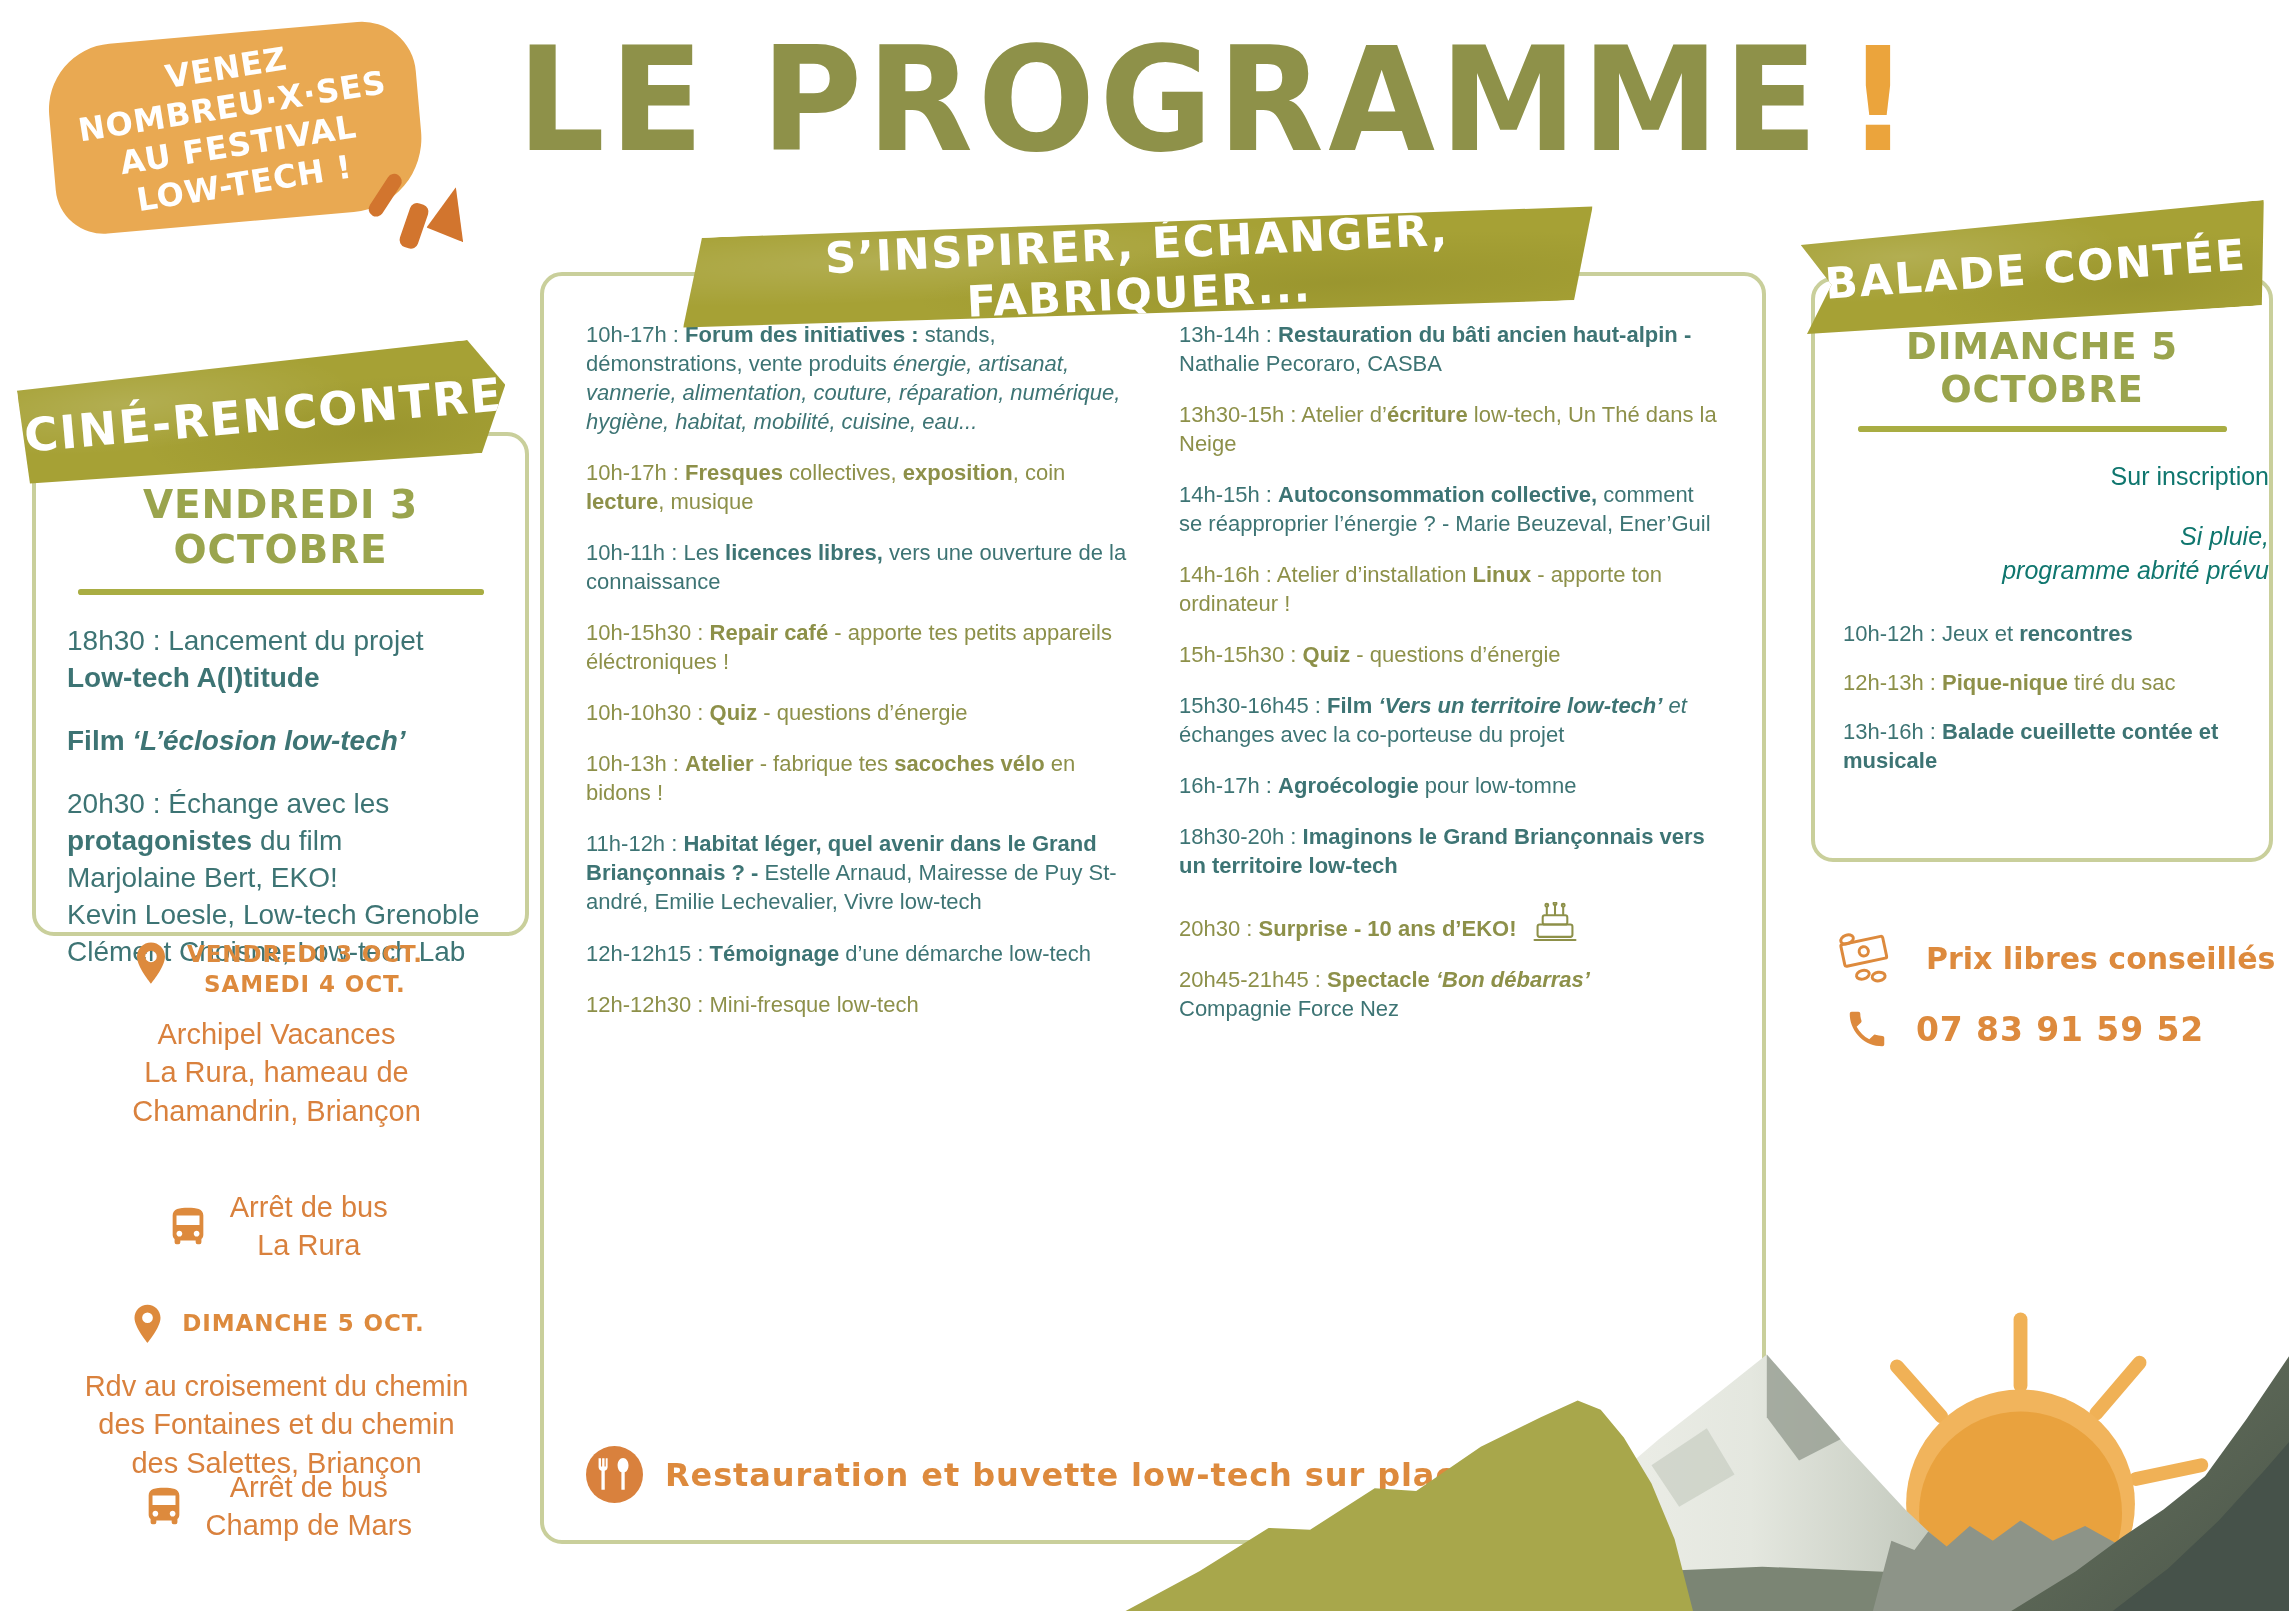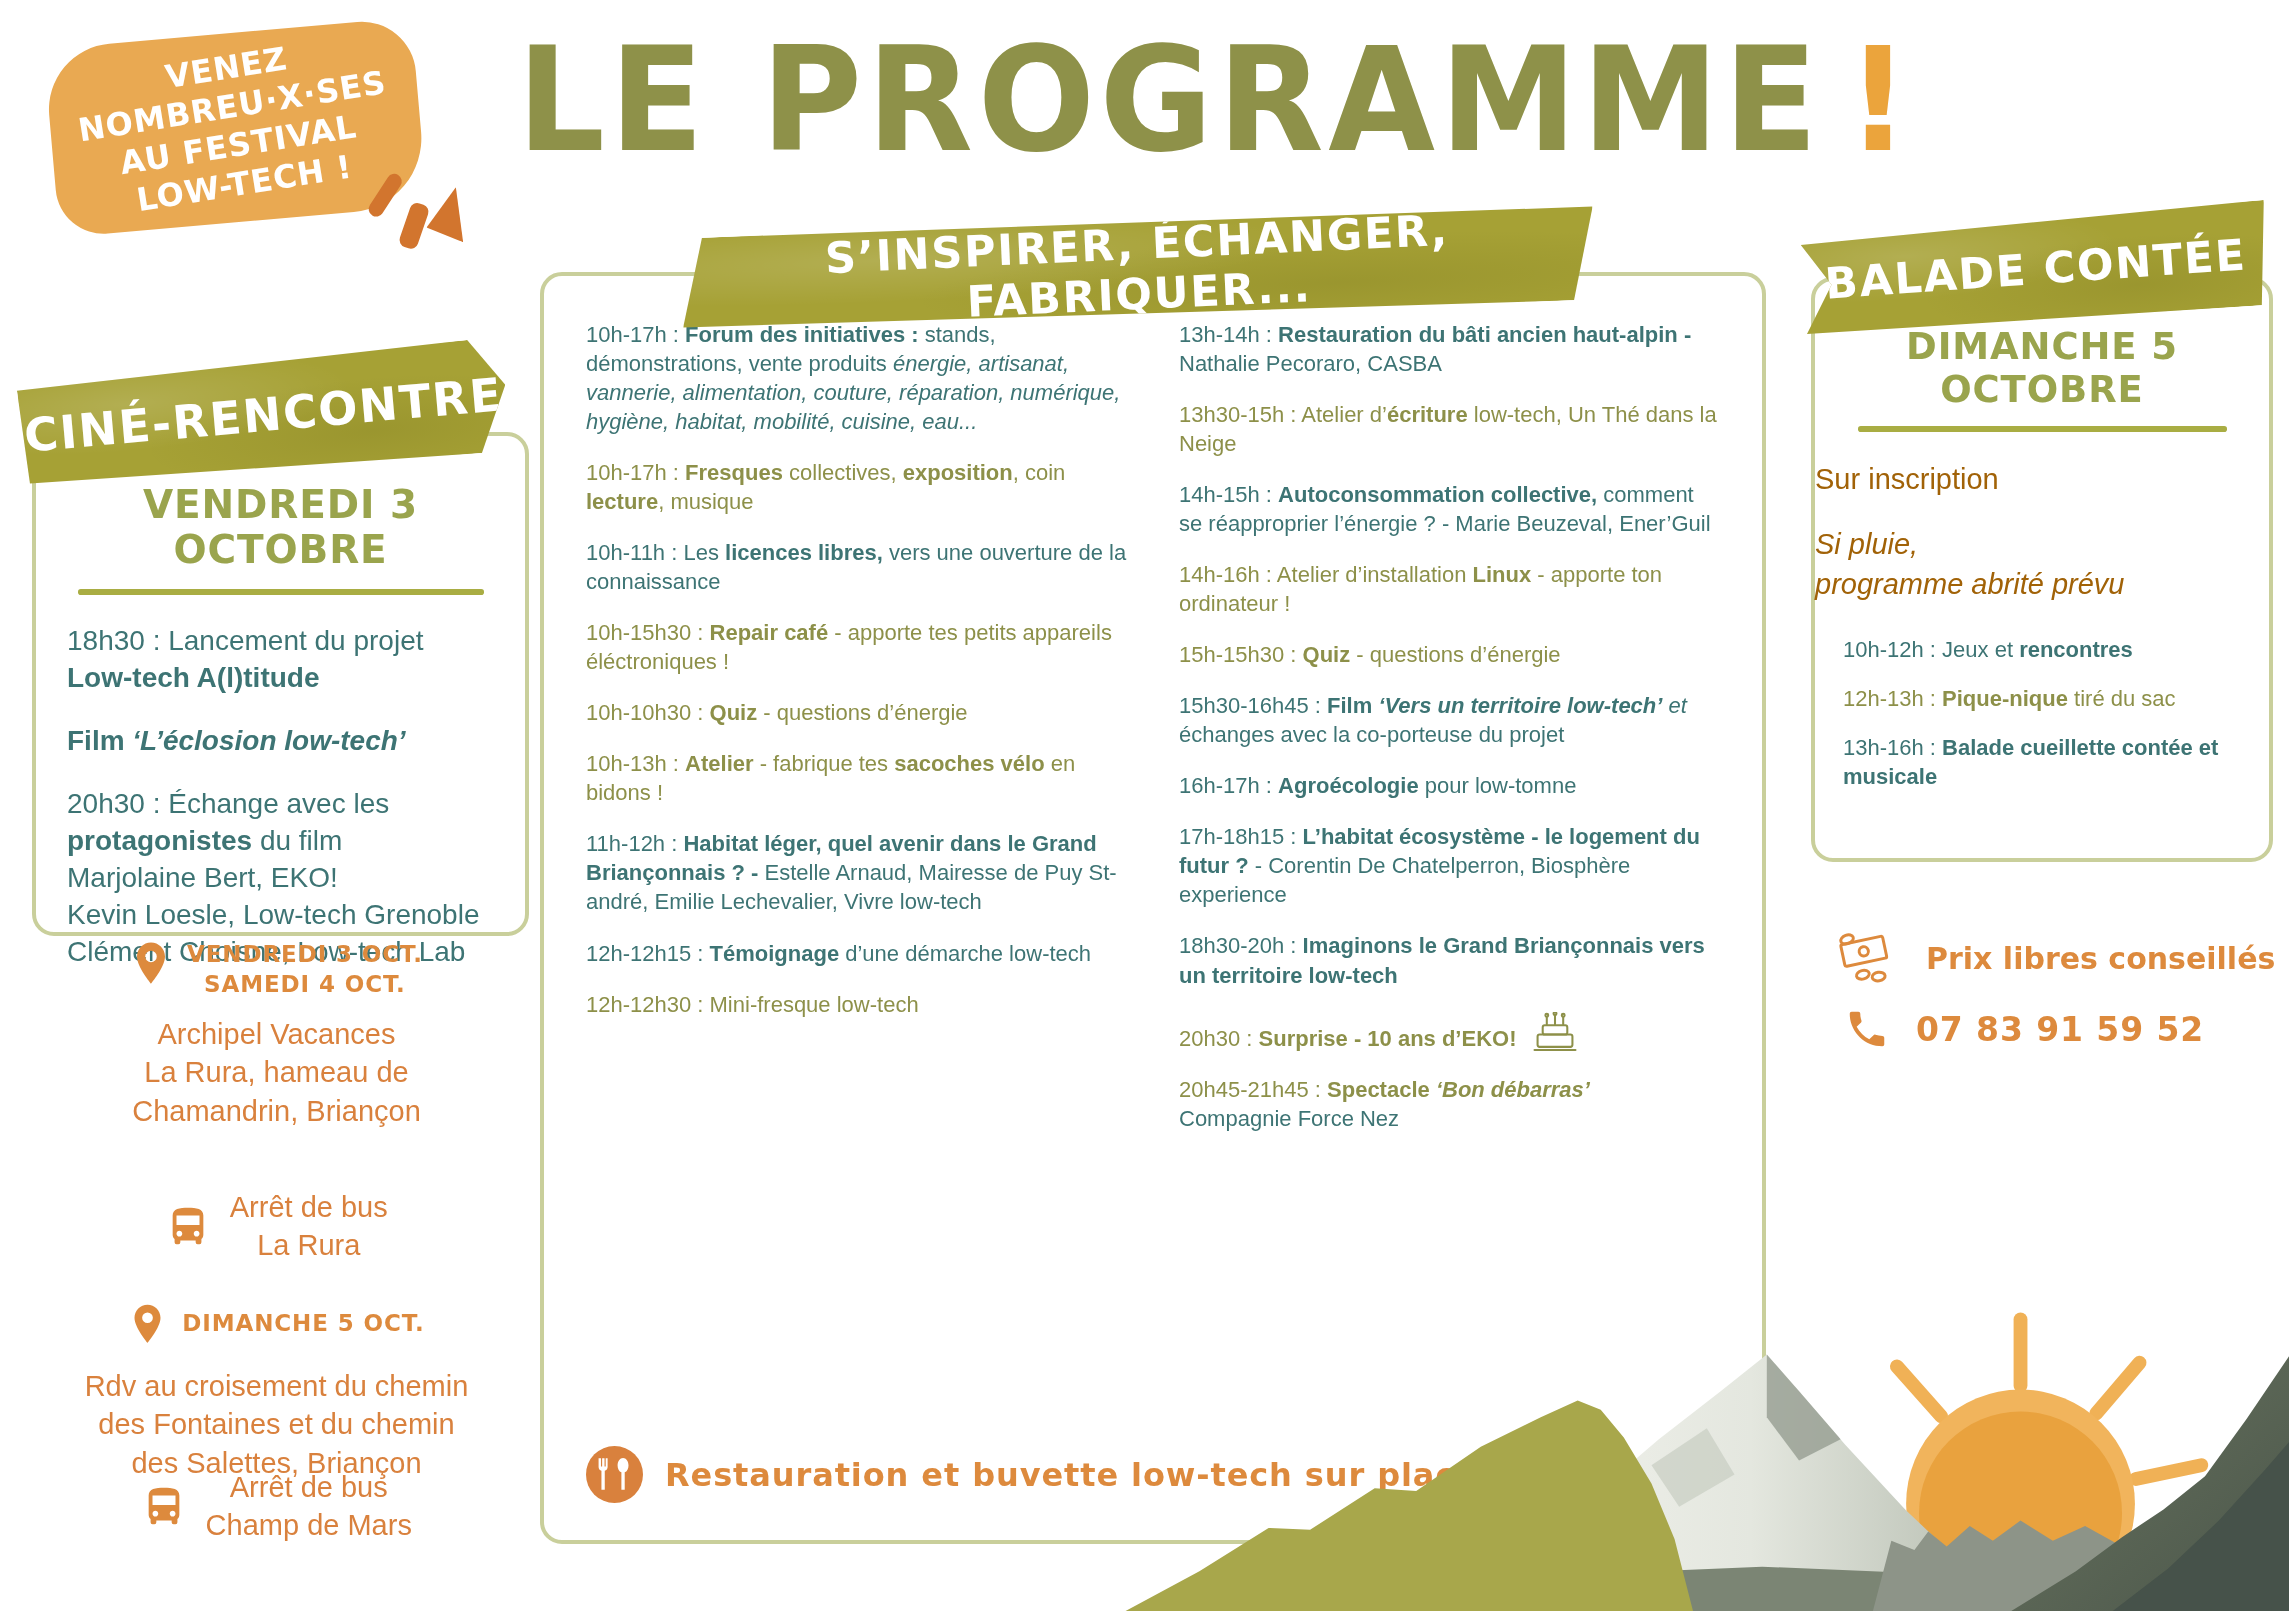--- a/index.html
+++ b/index.html
@@ -76,21 +76,21 @@
   .item{line-height:1.32;margin:0 0 22px 0;font-size:22px;}
   .item.teal{color:#3d7474;}
   .item.olive{color:#8d9049;}
   .item .b{font-weight:700;}
   .item .i{font-style:italic;}
   .item .t{color:#3d7474;}
   .cake-inline{vertical-align:-7.4px;margin-left:14.8px;}
 
   .panel-right .day-h{text-align:center;margin-top:44px;font-size:37px;}
   .panel-right .underbar{width:369px;margin:14.8px auto 0 auto;}
-  .r-note{color:#a16207;text-align:left;font-size:29px;line-height:1.35;}
+  .r-note{color:#0f766e;text-align:right;font-size:25px;line-height:1.35;}
   .r-note1{margin-top:28px;}
   .r-note2{margin-top:26px;font-style:italic;}
   .panel-right .items{padding:31px 24px 0 28px;}
   .panel-right .item{margin-bottom:20px;}
 
   
   .loc{left:32px;width:489px;text-align:center;color:#d9813d;z-index:1;}
   .loc-head{display:flex;justify-content:center;align-items:flex-start;gap:14.8px;}
   .loc-title{font-family:"DejaVu Sans",sans-serif;font-weight:700;color:#dd8a3d;
     font-size:23px;line-height:1.3;letter-spacing:0.9px;}
@@ -166,21 +166,20 @@
         <p class="item olive"><span>12h-12h30 : Mini-fresque low-tech</span></p>
       </div>
     <div class="mid-col">
         <p class="item teal"><span>13h-14h : </span><span class="b">Restauration du bâti ancien haut-alpin -</span><span> Nathalie Pecoraro, CASBA</span></p>
         <p class="item olive"><span>13h30-15h : Atelier d’</span><span class="b">écriture</span><span> low-tech, Un Thé dans la Neige</span></p>
         <p class="item teal"><span>14h-15h : </span><span class="b">Autoconsommation collective,</span><span> comment se réapproprier l’énergie ?  - Marie Beuzeval, Ener’Guil</span></p>
         <p class="item olive"><span>14h-16h : Atelier d’installation </span><span class="b">Linux</span><span> - apporte ton ordinateur !</span></p>
         <p class="item olive"><span>15h-15h30 : </span><span class="b">Quiz</span><span> - questions d’énergie</span></p>
         <p class="item teal"><span>15h30-16h45 : </span><span class="b">Film </span><span class="b i">‘Vers un territoire low-tech’</span><span class="i"> et</span><span> échanges avec la co-porteuse du projet</span></p>
         <p class="item teal"><span>16h-17h : </span><span class="b">Agroécologie</span><span> pour low-tomne</span></p>
-        <p class="item teal"><span>17h-18h15 : </span><span class="b">L’habitat écosystème - le logement du futur ?</span><span> - Corentin De Chatelperron, Biosphère experience</span></p>
         <p class="item teal"><span>18h30-20h : </span><span class="b">Imaginons le Grand Briançonnais vers un territoire low-tech</span></p>
         <p class="item olive"><span>20h30 : </span><span class="b">Surprise - 10 ans d’EKO!</span><svg width="48" height="41" viewBox="0 0 46 40" fill="none" stroke="#8d9049" stroke-width="2" stroke-linecap="round" class="cake-inline">
     <path d="M15 5v7 M23 3v9 M31 5v7"></path>
     <circle cx="15" cy="3.2" r="1.4"></circle>
             <circle cx="23" cy="1.6" r="1.4"></circle>
             <circle cx="31" cy="3.2" r="1.4"></circle>
     <rect x="11" y="13" width="24" height="9" rx="2"></rect>
     <rect x="6" y="22" width="34" height="12" rx="2"></rect>
     <path d="M3 37h40"></path>
   </svg></p>

